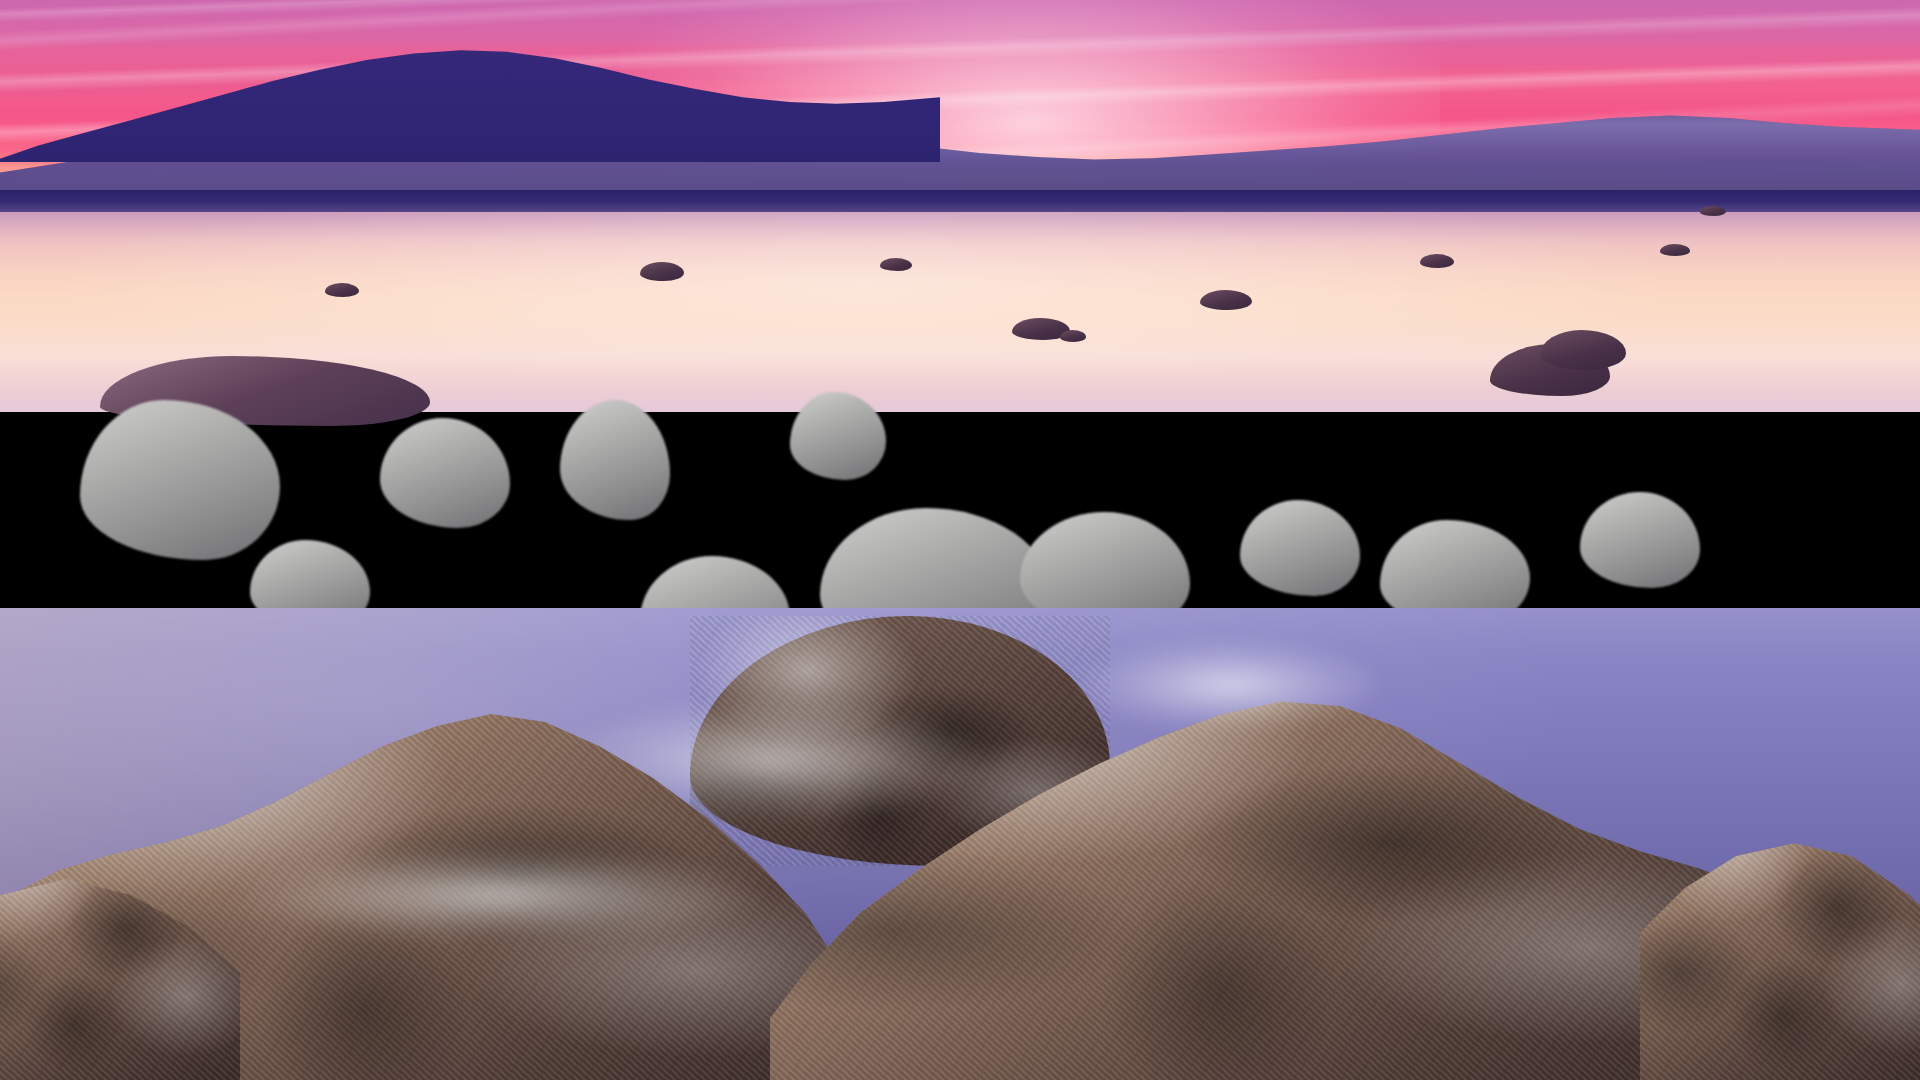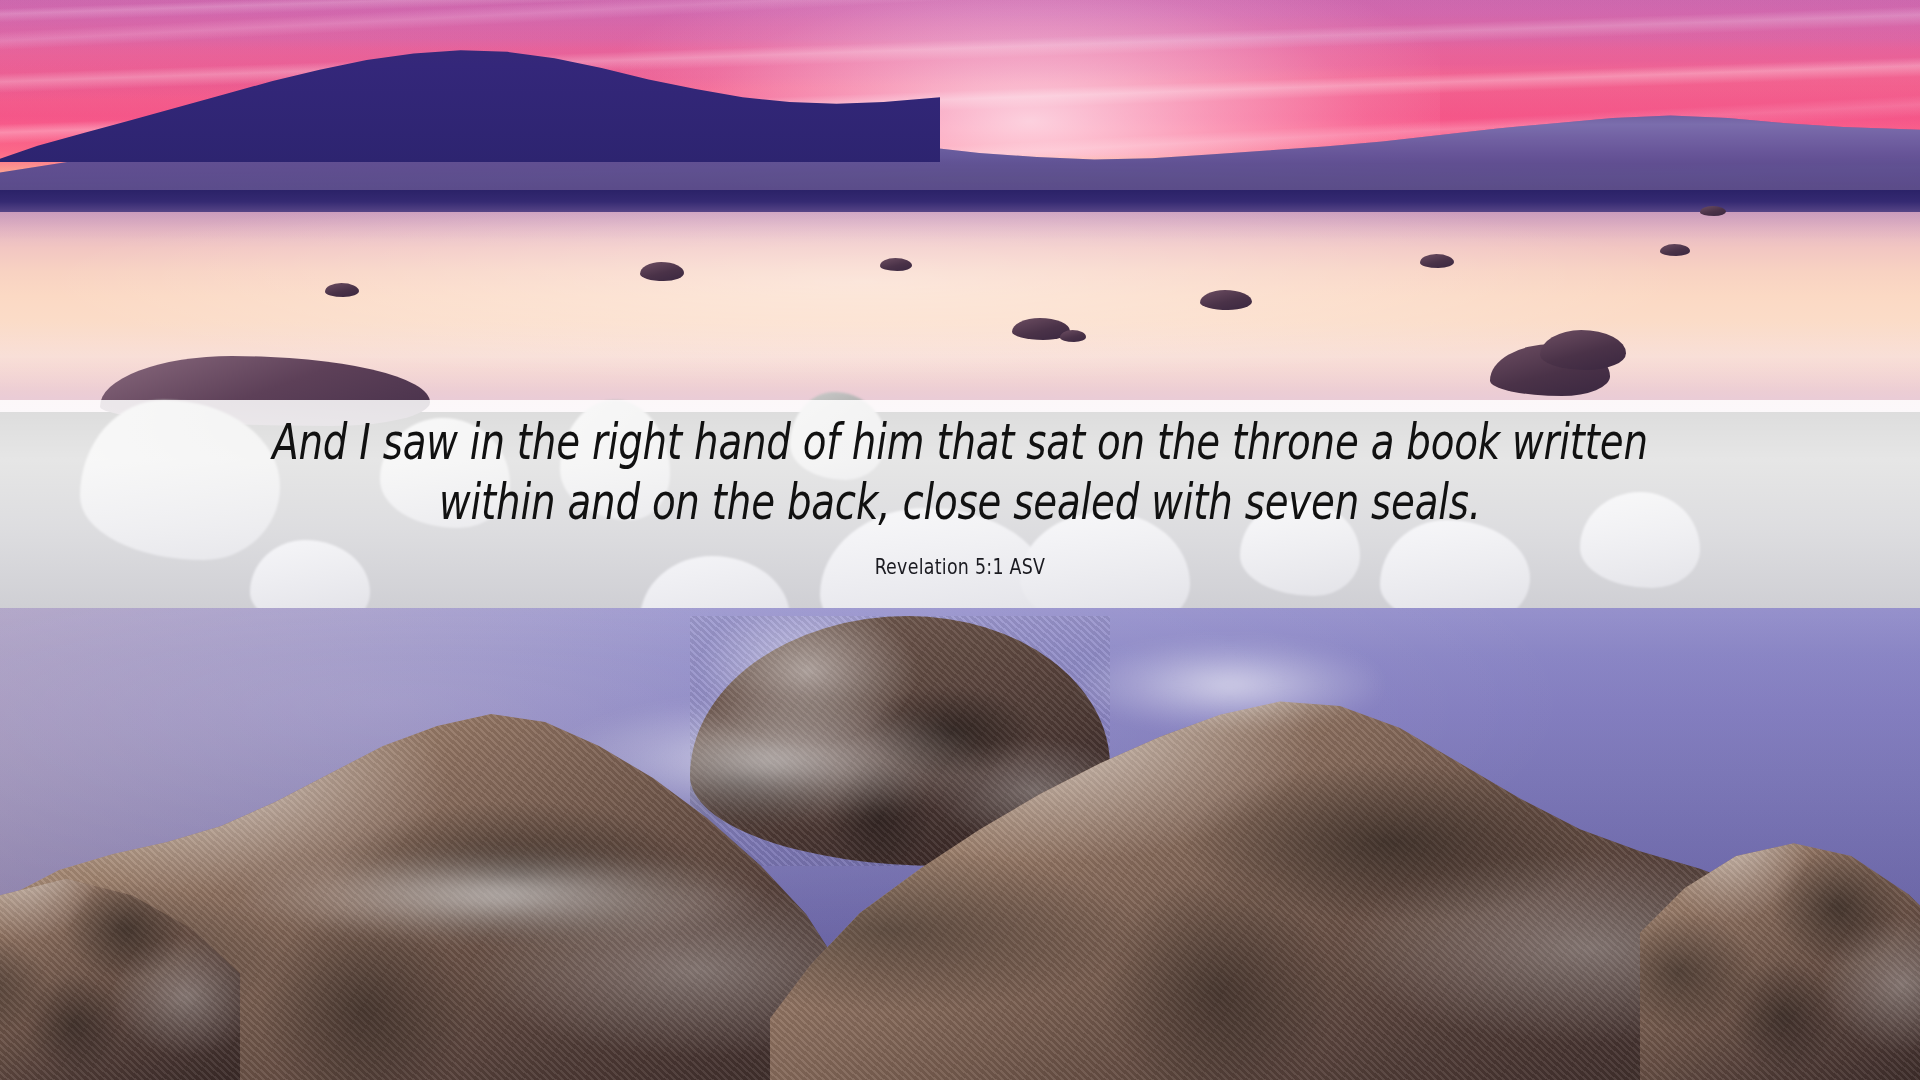--- a/index.html
+++ b/index.html
@@ -321,27 +321,20 @@
   <div class="midrock" style="left:560px; top:400px; width:110px; height:120px; border-radius:50% 50% 36% 64% / 58% 62% 38% 42%;"></div>
   <div class="midrock" style="left:790px; top:392px; width:96px;  height:88px;  border-radius:46% 54% 42% 58% / 60% 56% 44% 40%;"></div>
   <div class="midrock" style="left:820px; top:508px; width:230px; height:150px; border-radius:46% 54% 44% 56% / 58% 56% 44% 42%;"></div>
   <div class="midrock" style="left:1020px;top:512px; width:170px; height:120px; border-radius:50% 50% 40% 60% / 56% 60% 40% 44%;"></div>
   <div class="midrock" style="left:1240px;top:500px; width:120px; height:96px;  border-radius:48% 52% 38% 62% / 58% 58% 42% 42%;"></div>
   <div class="midrock" style="left:1380px;top:520px; width:150px; height:108px; border-radius:44% 56% 42% 58% / 60% 54% 46% 40%;"></div>
   <div class="midrock" style="left:1580px;top:492px; width:120px; height:96px;  border-radius:50% 50% 40% 60% / 58% 60% 40% 42%;"></div>
   <div class="midrock" style="left:250px; top:540px; width:120px; height:90px;  border-radius:46% 54% 40% 60% / 58% 58% 42% 42%;"></div>
   <div class="midrock" style="left:640px; top:556px; width:150px; height:110px; border-radius:48% 52% 42% 58% / 58% 56% 44% 42%;"></div>
 
-  <div class="overlay">
-    <div class="verse">
-      <span class="verse-line">And I saw in the right hand of him that sat on the throne a book written</span>
-      <span class="verse-line">within and on the back, close sealed with seven seals.</span>
-    </div>
-    <div class="reference">Revelation 5:1 ASV</div>
-  </div>
 
   <div class="water-bottom"></div>
   <div class="water-bottom-sheen"></div>
 
   <div class="boulder" id="boulder-mid-dark"></div>
   <div class="mist" style="left:560px; top:700px; width:420px; height:120px;"></div>
   <div class="boulder" id="boulder-left"></div>
   <div class="boulder" id="boulder-right"></div>
   <div class="boulder" id="boulder-far-right"></div>
   <div class="boulder" id="boulder-far-left"></div>

